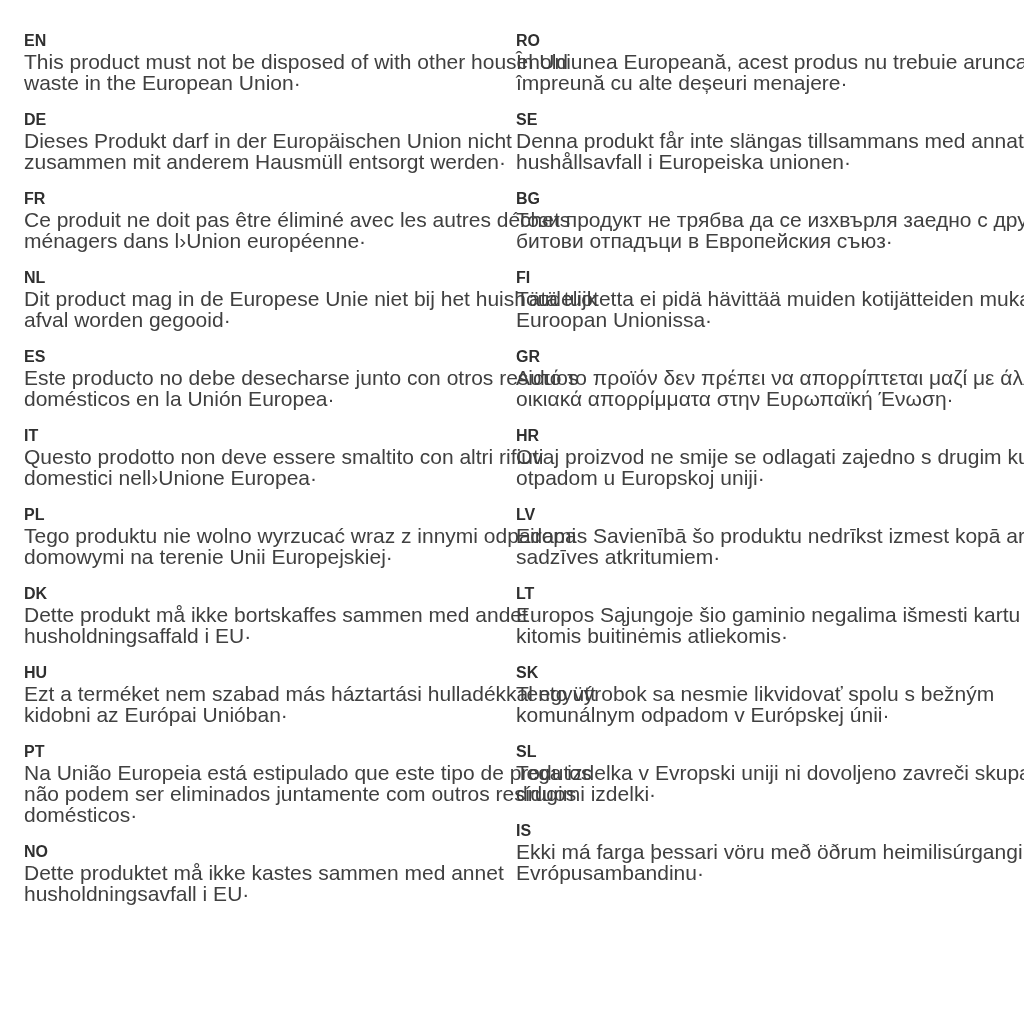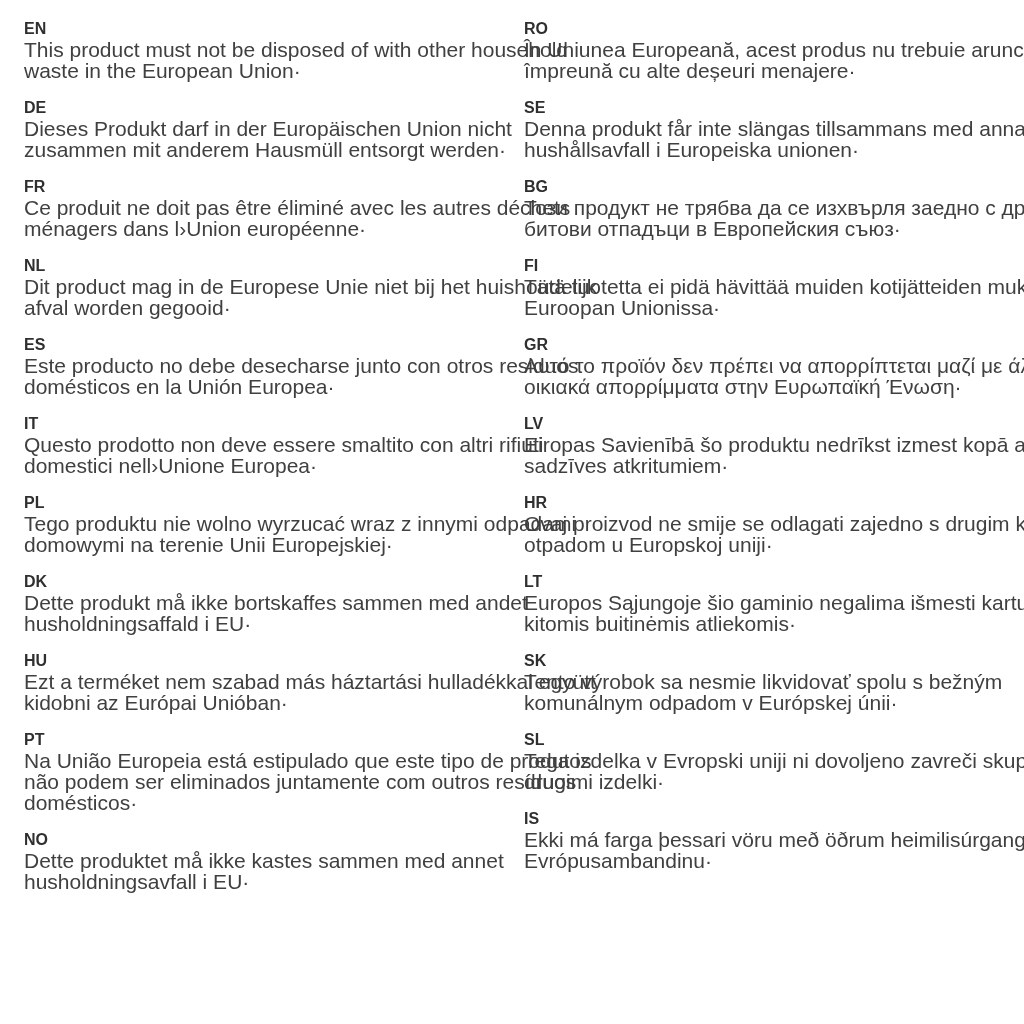--- a/index.html
+++ b/index.html
@@ -8,24 +8,23 @@
     background: #ffffff;
     width: 1024px;
     height: 1024px;
     overflow: hidden;
     font-family: "Liberation Sans", sans-serif;
   }
   .page {
     box-sizing: border-box;
     width: 1024px;
     height: 1024px;
-    padding: 18px 0 0 24px;
+    padding: 30px 0 0 24px;
     display: flex;
     color: #3a3a3a;
-    gap: 8px;
   }
   .col {
     width: 492px;
     flex: 0 0 492px;
   }
   .entry {
     margin-bottom: 16px;
   }
   .code {
     font-size: 16px;
@@ -122,28 +121,28 @@
         <div class="code">FI</div>
         <div class="text">Tätä tuotetta ei pidä hävittää muiden kotijätteiden mukana
 Euroopan Unionissa·</div>
       </div>
       <div class="entry">
         <div class="code">GR</div>
         <div class="text">Αυτό το προϊόν δεν πρέπει να απορρίπτεται μαζί με άλλα
 οικιακά απορρίμματα στην Ευρωπαϊκή Ένωση·</div>
       </div>
       <div class="entry">
+        <div class="code">HR</div>
+        <div class="text">Ovaj proizvod ne smije se odlagati zajedno s drugim kućnim
+otpadom u Europskoj uniji·</div>
+      </div>
+      <div class="entry">
         <div class="code">LV</div>
         <div class="text">Eiropas Savienībā šo produktu nedrīkst izmest kopā ar citiem
 sadzīves atkritumiem·</div>
-      </div>
-      <div class="entry">
-        <div class="code">HR</div>
-        <div class="text">Ovaj proizvod ne smije se odlagati zajedno s drugim kućnim
-otpadom u Europskoj uniji·</div>
       </div>
       <div class="entry">
         <div class="code">LT</div>
         <div class="text">Europos Sąjungoje šio gaminio negalima išmesti kartu su
 kitomis buitinėmis atliekomis·</div>
       </div>
       <div class="entry">
         <div class="code">SK</div>
         <div class="text">Tento výrobok sa nesmie likvidovať spolu s bežným
 komunálnym odpadom v Európskej únii·</div>

